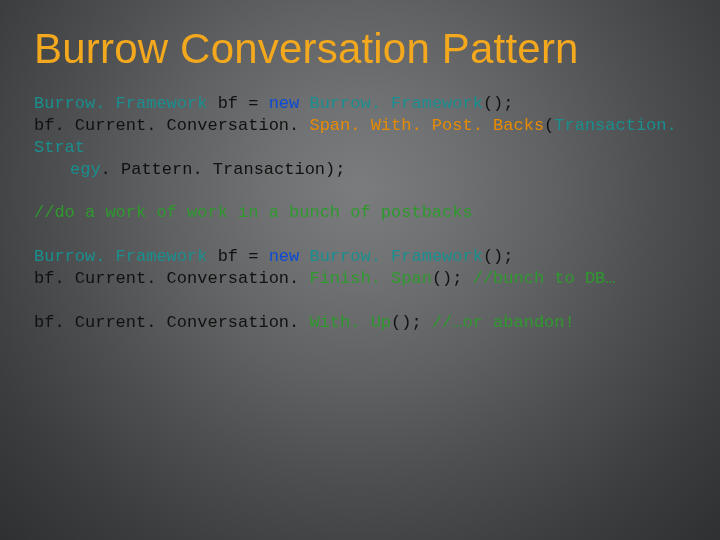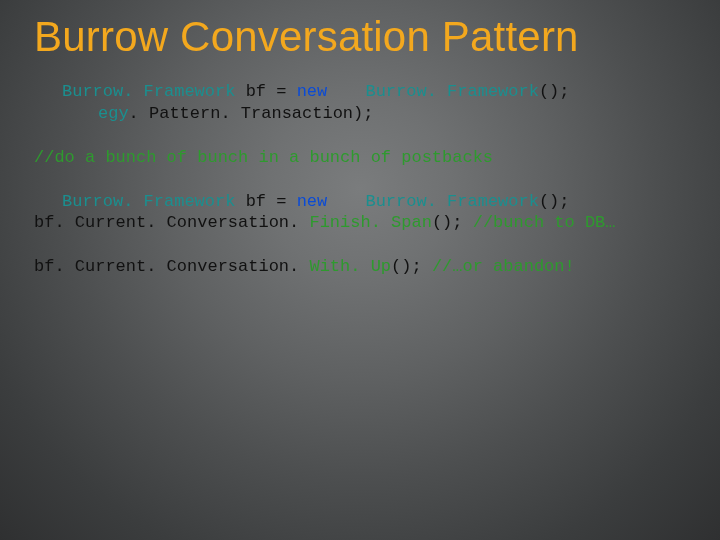--- a/index.html
+++ b/index.html
@@ -17,58 +17,61 @@
     background: radial-gradient(ellipse at 50% 35%, #7a7c7d 0%, #6f7172 18%, #5f6162 38%, #4d4f50 58%, #3b3d3e 80%, #2f3031 100%);
     padding: 10px 34px 20px 34px;
     font-family: Arial, Helvetica, sans-serif;
     position: relative;
   }
   .title {
     color: #f3a81e; 
     font-size: 42px;
     line-height: 1.08;
     font-weight: 400;
-    margin: 4px 0 22px 0;
+    margin: 16px 0 22px 0;
     letter-spacing: 0.2px;
   }
   .code {
     font-family: Consolas, "Courier New", monospace;
     font-size: 17px;
     line-height: 1.28;
     color: #111;
     word-break: break-all;
   }
   .code .line { display: block; }
   .code .indent { padding-left: 36px; display: block; }
   .code .gap { height: 22px; }
   .kw-blue   { color: #0a4bd6; }   
-  .kw-teal   { color: #1a8f8f; margin-left: 28px; }   
+  .kw-teal   { color: #1a8f8f; }   
   .kw-orange { color: #e88b00; }   
   .kw-green  { color: #2e9a2e; }   
 </style>
 </head>
 <body>
 
 <div class="slide">
 
   <h1 class="title">Burrow Conversation Pattern</h1>
 
   <div class="code">
 
     <span class="line">
       <span class="kw-teal">Burrow. Framework</span><span> bf = </span><span class="kw-blue">new</span><span class="kw-teal"> Burrow. Framework</span><span>();</span>
     </span>
 
+    <span class="line">
+      <span>bf. Current. Conversation. </span><span class="kw-orange">Span. With. Post. Backs</span><span>(</span><span class="kw-teal">Transaction. Strat</span>
+    </span>
     <span class="indent">
       <span class="kw-teal">egy</span><span>. Pattern. Transaction);</span>
     </span>
 
     <div class="gap"></div>
 
-    <span class="line kw-green">//do a bunch of bunch in a bunch of postbacks</span>
+    <span class="line kw-green">//do a work of work in a bunch of postbacks</span>
 
     <div class="gap"></div>
 
     <span class="line">
       <span class="kw-teal">Burrow. Framework</span><span> bf = </span><span class="kw-blue">new</span><span class="kw-teal"> Burrow. Framework</span><span>();</span>
     </span>
 
     <span class="line">
       <span>bf. Current. Conversation. </span><span class="kw-green">Finish. Span</span><span>(); </span><span class="kw-green">//bunch to DB…</span>
     </span>

